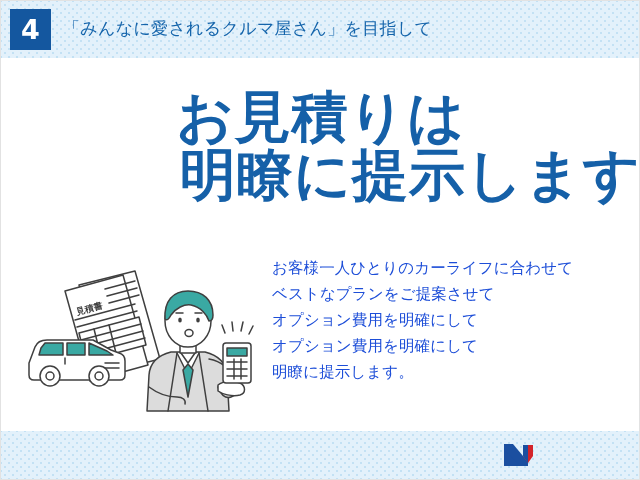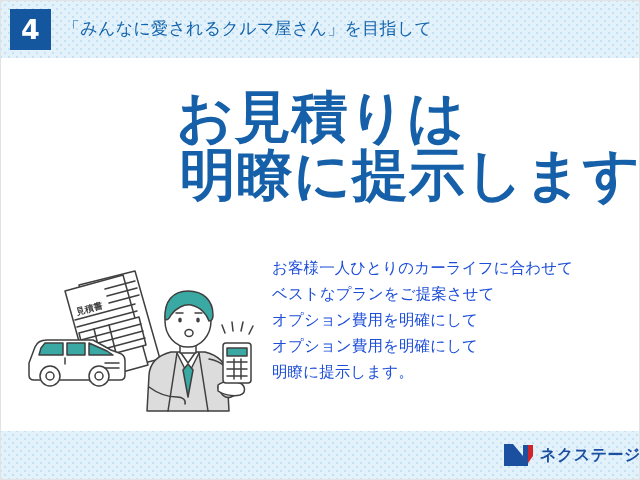--- a/index.html
+++ b/index.html
@@ -255,16 +255,15 @@
 
   <div id="footer-band" class="dotband"></div>
 
   <div id="logo">
     <svg id="logo-mark" width="30" height="23" viewBox="0 0 30 23">
       <polygon points="0,22 0,5 7,5 22,22 14,22" fill="#1b4fa0"></polygon>
       <polygon points="0,5 0,0 9,0 24,18 24,22 16,22" fill="#1b4fa0"></polygon>
       <polygon points="19,1 29,1 29,12 24,19 19,12" fill="#d3232a"></polygon>
       <polygon points="19,1 24,1 24,19 19,12" fill="#1b4fa0"></polygon>
     </svg>
-    <span id="logo-text">ネクステージ</span>
   </div>
 
 </div>
 
 </body></html>

